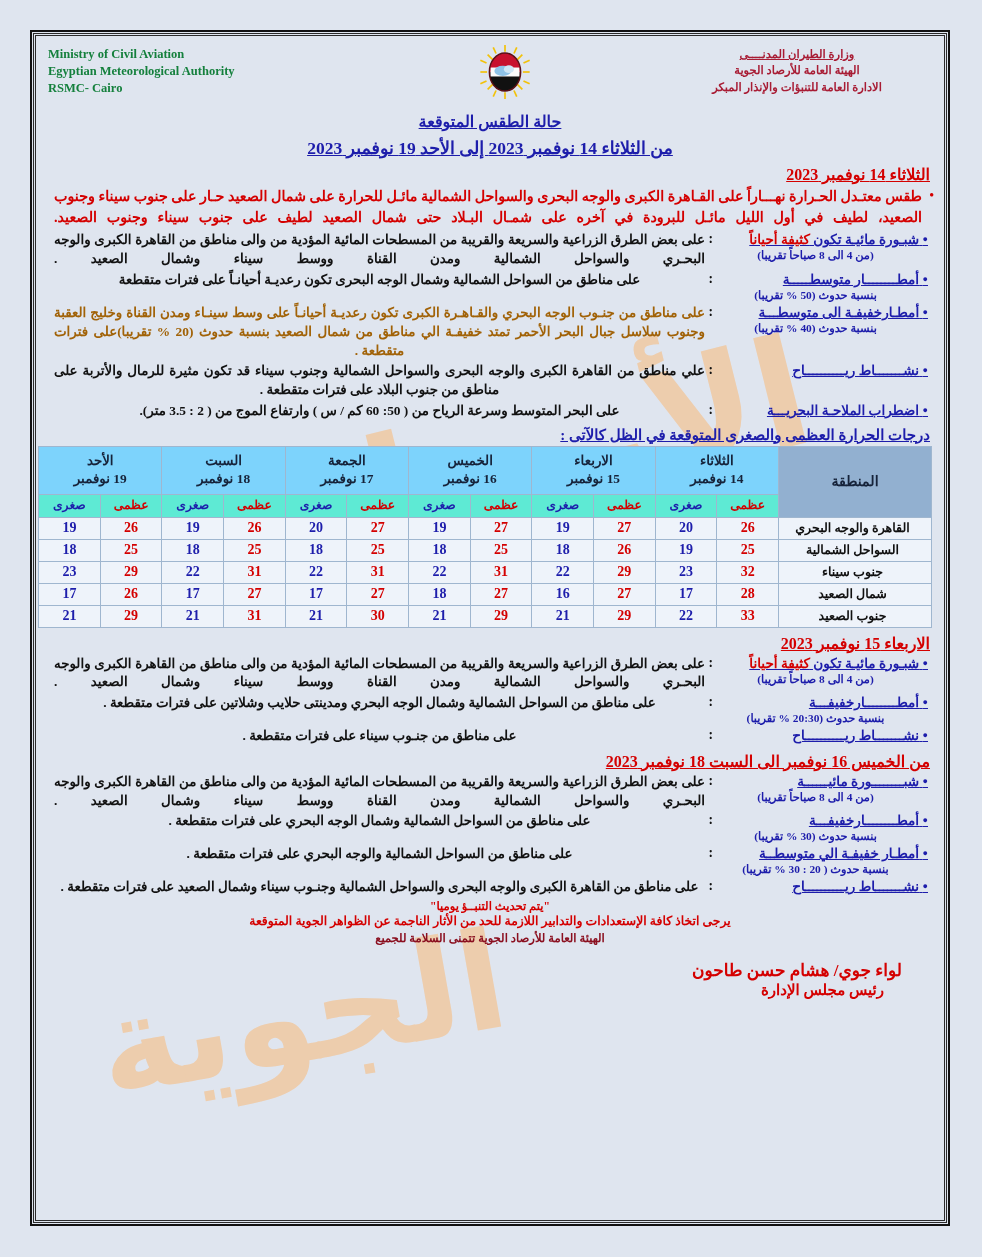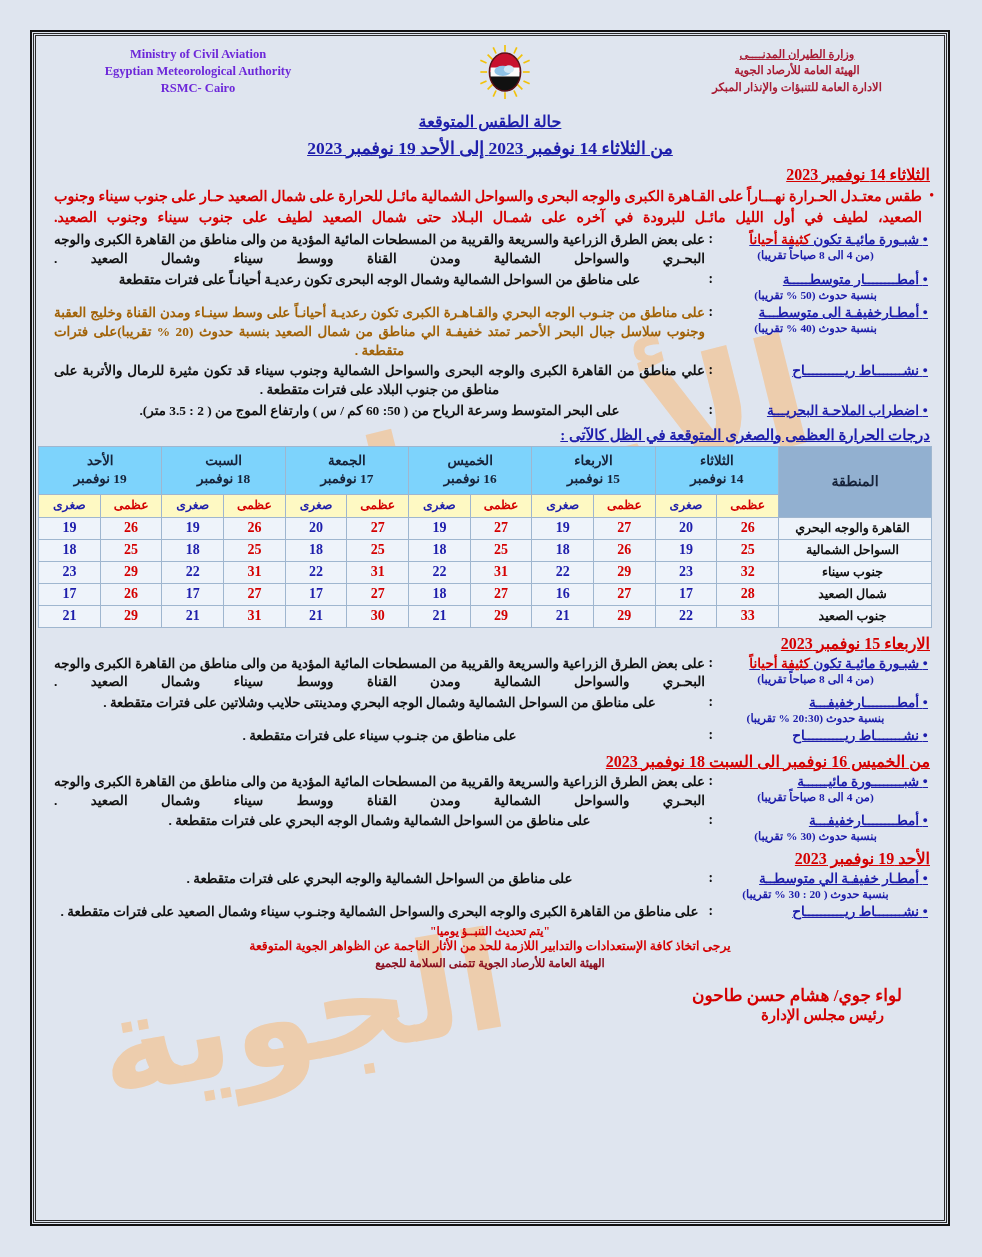--- a/index.html
+++ b/index.html
@@ -44,25 +44,24 @@
     overflow: hidden;
   }
   .wm1 { position:absolute; font-size: 150px; left: 250px; top: 330px; transform: rotate(-14deg); }
   .wm2 { position:absolute; font-size: 135px; left: 60px; top: 900px; transform: rotate(-10deg); }
   .content { position: relative; z-index: 2; }
 
   
   .hdr { display: flex; align-items: flex-start; justify-content: space-between; height: 68px; }
   .hdr-en {
     order: 2;
-    color: #6d28d9;
+    color: #15803d;
     font-weight: bold;
     font-size: 12.5px;
     line-height: 1.34;
-    text-align: center;
     direction: ltr;
     width: 300px;
     padding-top: 4px;
   }
   .hdr-ar {
     order: 0;
     color: #a81c34;
     font-weight: bold;
     font-size: 11.5px;
     line-height: 1.42;
@@ -205,21 +204,21 @@
   }
   th.region-col {
     background: #92b0d0;
     color: #16233a;
     font-size: 14.2px;
     width: 150px;
   }
   th.mm {
     font-size: 12.3px;
     padding: 1px 0 2px 0;
-    background: #fef9c3;
+    background: #5eead4;
     height: 19px;
   }
   th.mm.max { color: #d40000; }
   th.mm.min { color: #1d1dab; }
   td.region {
     font-size: 12.6px;
     color: #101010;
     text-align: right;
     padding-right: 6px;
     background: #eef3fa;
@@ -520,21 +519,20 @@
 
     <div class="item">
       <div class="item-label">
         <span class="lbl-main"><span class="bullet">●</span> <span>أمطــــــــارخفيفـــة</span></span>
         <span class="lbl-sub">بنسبة حدوث (30 % تقريبا)</span>
       </div>
       <div class="item-colon">:</div>
       <div class="item-desc center-last">على مناطق من السواحل الشمالية وشمال الوجه البحري على فترات متقطعة .</div>
     </div>
 
-    <div class="day-head">الأحد 19 نوفمبر 2023</div>
 
     <div class="item">
       <div class="item-label">
         <span class="lbl-main"><span class="bullet">●</span> <span>أمطـار خفيفـة الي متوسطــة</span></span>
         <span class="lbl-sub">بنسبة حدوث ( 20 : 30 % تقريبا)</span>
       </div>
       <div class="item-colon">:</div>
       <div class="item-desc center-last">على مناطق من السواحل الشمالية  والوجه البحري على فترات متقطعة .</div>
     </div>
 

